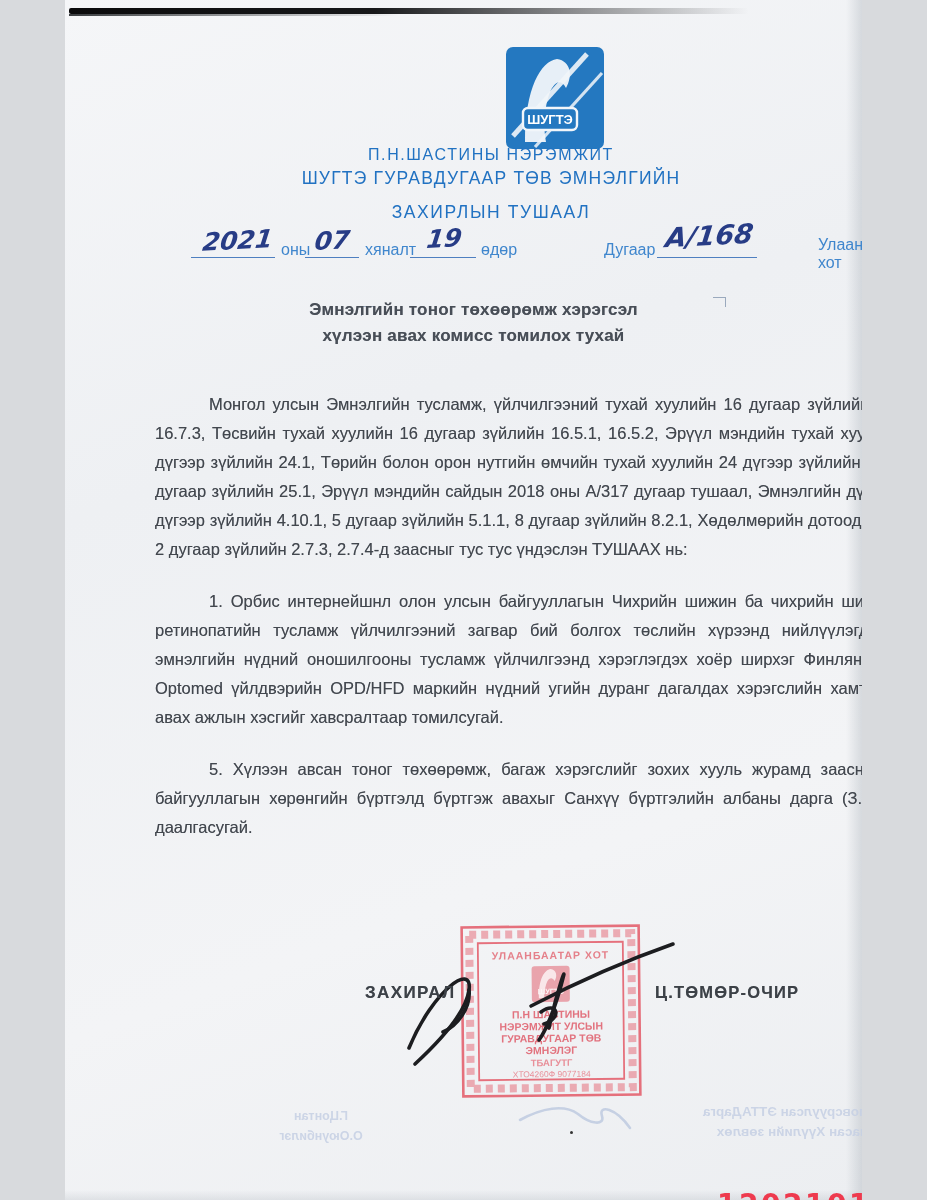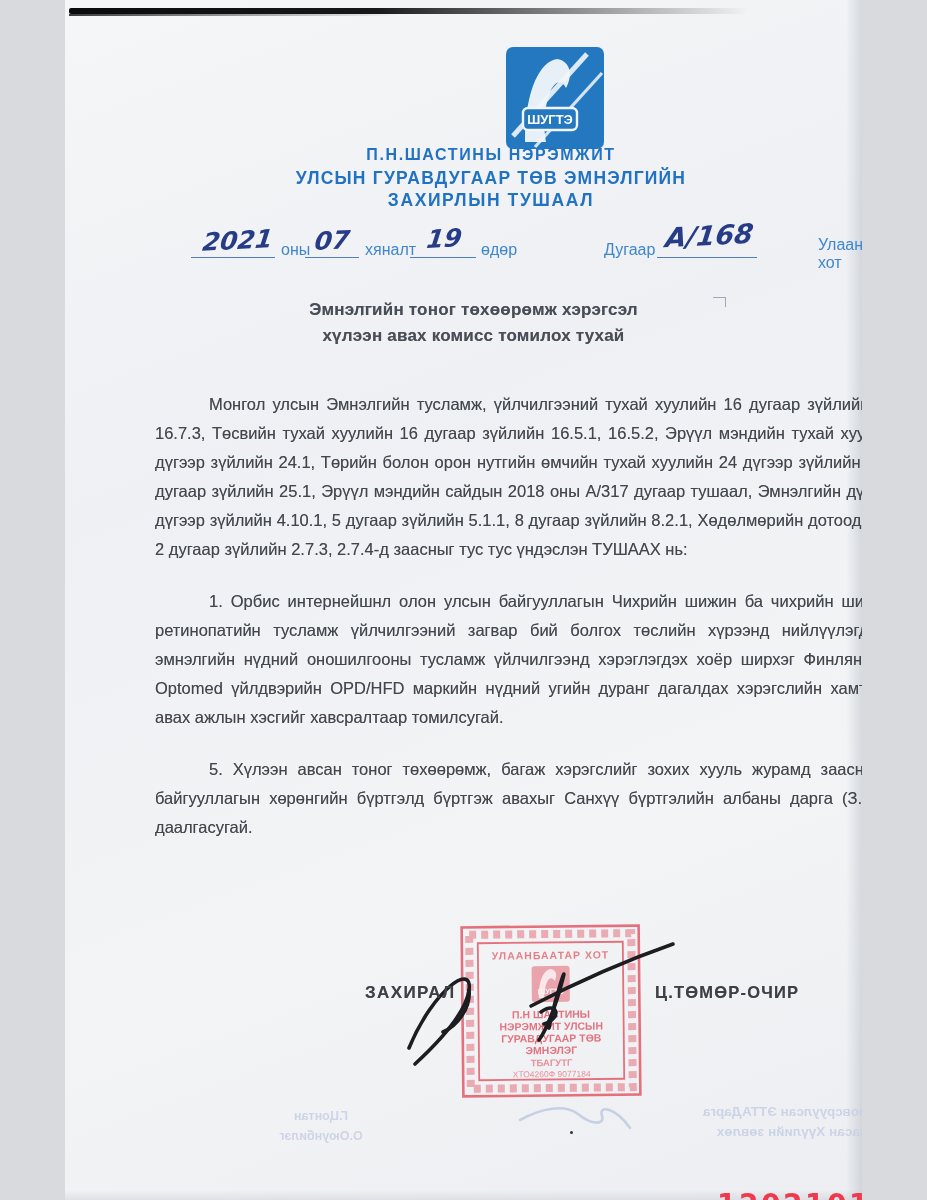--- a/index.html
+++ b/index.html
@@ -12,24 +12,24 @@
     background:linear-gradient(to left,rgba(140,150,160,.28),rgba(140,150,160,0));}
   .edge-bottom{position:absolute;left:0;bottom:0;width:100%;height:10px;
     background:linear-gradient(to top,rgba(140,150,160,.18),rgba(140,150,160,0));}
   .scan-bar1{position:absolute;top:8px;left:4px;width:680px;height:6px;border-radius:2px;
     background:linear-gradient(to right,#0b0b0c 0%,#17181a 45%,rgba(25,26,28,0) 100%);}
   .scan-bar2{position:absolute;top:14px;left:4px;width:330px;height:2px;
     background:linear-gradient(to right,#3a3d40,rgba(58,61,64,0));}
 
   .logo{position:absolute;left:440px;top:46px;width:100px;height:104px;}
 
-  .hdr{position:absolute;left:55px;right:0;text-align:center;color:#2172c2;font-weight:bold;}
+  .hdr{position:absolute;left:55px;right:0;text-align:center;color:#2172c2;font-weight:normal;}
   .hdr1{top:146px;font-size:16px;letter-spacing:1.6px;}
   .hdr2{top:168px;font-size:17.5px;letter-spacing:1.2px;}
-  .hdr3{top:190px;font-size:17.5px;letter-spacing:1.6px;text-align:center;}
+  .hdr3{top:202px;font-size:17.5px;letter-spacing:1.6px;text-align:center;}
 
   .lbl{position:absolute;color:#3f86cd;font-size:16px;}
   .hw{position:absolute;color:#273c86;font-size:25px;font-style:italic;font-weight:bold;
       font-family:"DejaVu Sans",sans-serif;transform:skewX(-10deg) rotate(-3deg);}
   .uline{position:absolute;height:0;border-bottom:1.6px solid #4e7fc0;}
 
   .title-wrap{position:absolute;left:20px;right:0;text-align:center;color:#484e57;
     font-weight:bold;font-size:17px;letter-spacing:.2px;text-shadow:0 0 .5px rgba(70,76,85,.55);}
   .bracket-l{position:absolute;left:296px;top:306px;width:12px;height:9px;
     border-left:1.6px solid #9aa9bd;border-top:1.6px solid #9aa9bd;}
@@ -74,21 +74,21 @@
       <rect x="1" y="1" width="98" height="102" rx="7" fill="#2478c0"></rect>
       <path d="M20 96 C20 42 36 15 52 13 C66 15 68 30 61 42 C56 32 48 35 43 52 C38 70 39 84 41 96 Z" fill="#f2f6fa" opacity="0.95"></path>
       <path d="M8 90 L82 8" stroke="#f2f6fa" stroke-width="5" opacity="0.9"></path>
       <path d="M30 101 L97 27" stroke="#f2f6fa" stroke-width="3.2" opacity="0.85"></path>
       <rect x="18" y="62" width="54" height="22" rx="5" fill="#2478c0" stroke="#f2f6fa" stroke-width="2.4"></rect>
       <text x="45" y="78" text-anchor="middle" font-family="Liberation Sans, sans-serif" font-size="13" font-weight="bold" fill="#ffffff">ШУГТЭ</text>
     </svg>
   </div>
 
   <div class="hdr hdr1">П.Н.ШАСТИНЫ НЭРЭМЖИТ</div>
-  <div class="hdr hdr2">УЛСЫН ГУРАВДУГААР ТӨВ ЭМНЭЛГИЙН</div>
+  <div class="hdr hdr2">ШУГТЭ ГУРАВДУГААР ТӨВ ЭМНЭЛГИЙН</div>
   <div class="hdr hdr3">ЗАХИРЛЫН ТУШААЛ</div>
 
   <div class="hw" style="left:138px;top:226px;">2021</div>
   <div class="uline" style="left:126px;top:257px;width:84px;"></div>
   <div class="lbl" style="left:216px;top:241px;">оны</div>
 
   <div class="hw" style="left:250px;top:226px;">07</div>
   <div class="uline" style="left:240px;top:257px;width:54px;"></div>
   <div class="lbl" style="left:300px;top:241px;">хяналт</div>
 

